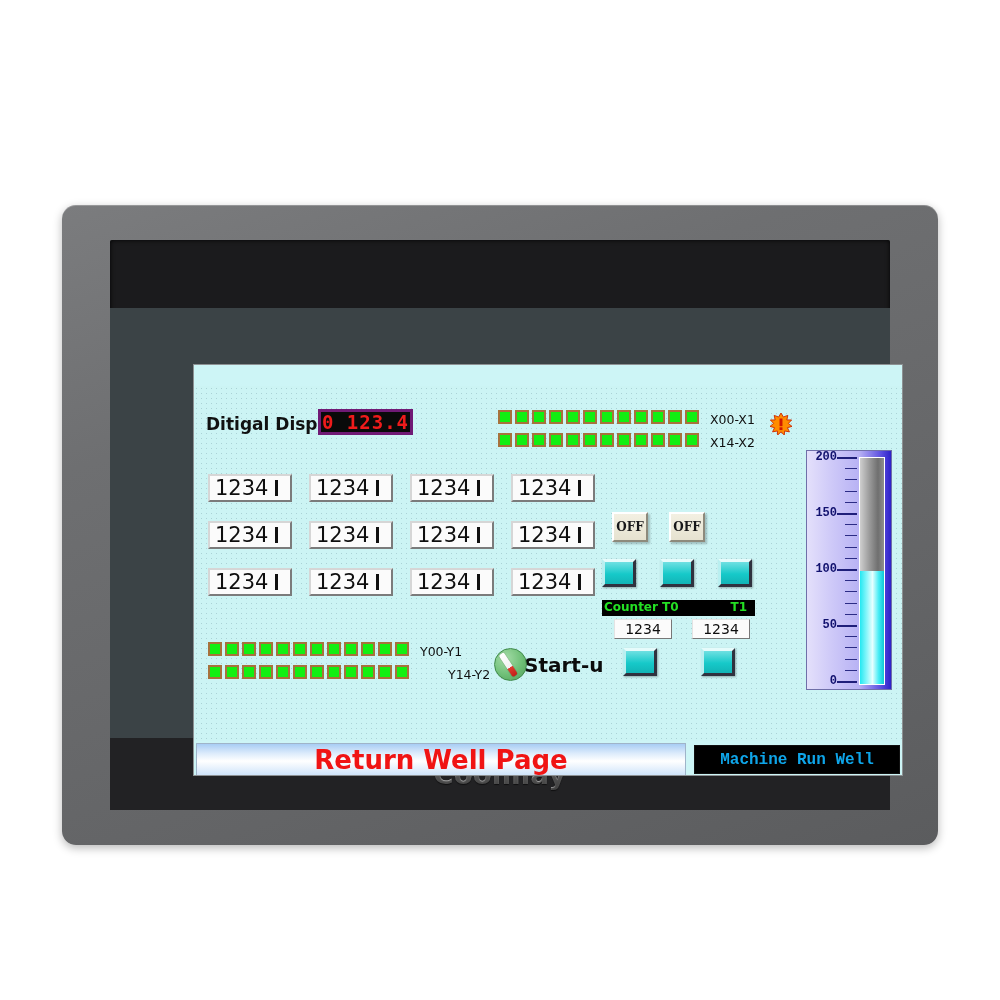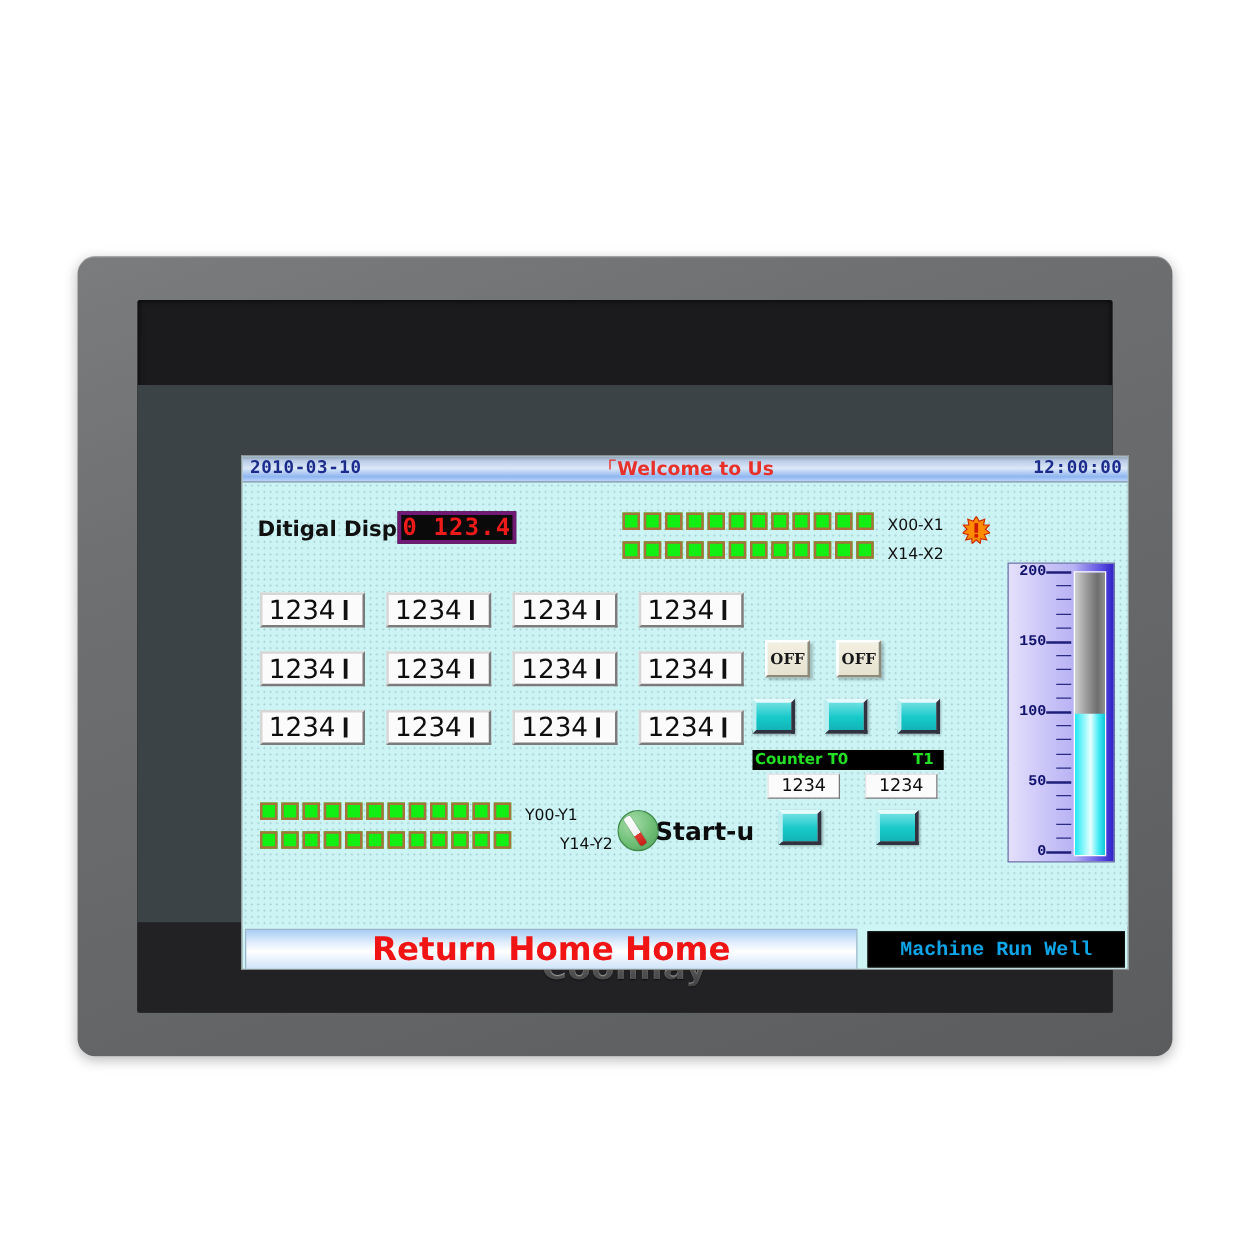--- a/index.html
+++ b/index.html
@@ -301,25 +301,20 @@
       <div class="lcd-surround"></div>
 
       <div class="brand-bar">
         <div class="brand">Coolmay</div>
       </div>
 
       <div class="screen">
 
         <div class="canvas"></div>
 
-        <div class="titlebar">
-          <div class="seg-date">2010-03-10</div>
-          <div class="welcome">「Welcome to Us</div>
-          <div class="seg-time">12:00:00</div>
-        </div>
 
         <div class="dd-label">Ditigal Displ</div>
         <div class="dd-value">0 123.4</div>
 
         <div class="led-row" id="x-row-0" style="left:304px; top:45px;">
             <div class="led"></div>
             <div class="led"></div>
             <div class="led"></div>
             <div class="led"></div>
             <div class="led"></div>
@@ -490,21 +485,21 @@
               <div class="tick-minor" style="top: 196.4px;"></div>
               <div class="tick-minor" style="top: 207.6px;"></div>
               <div class="tick-minor" style="top: 218.8px;"></div>
             </div>
           <div class="gauge-tube">
             <div class="gauge-fill" id="gauge-fill" style="height: 50%;"></div>
           </div>
         </div>
 
         <div class="home-btn">
-          <span>Return Home Home</span>
+          <span>Return Well Page</span>
         </div>
         <div class="status-msg">
           <span>Machine Run Well</span>
         </div>
 
       </div>
     </div>
   </div>
 </div>
 

